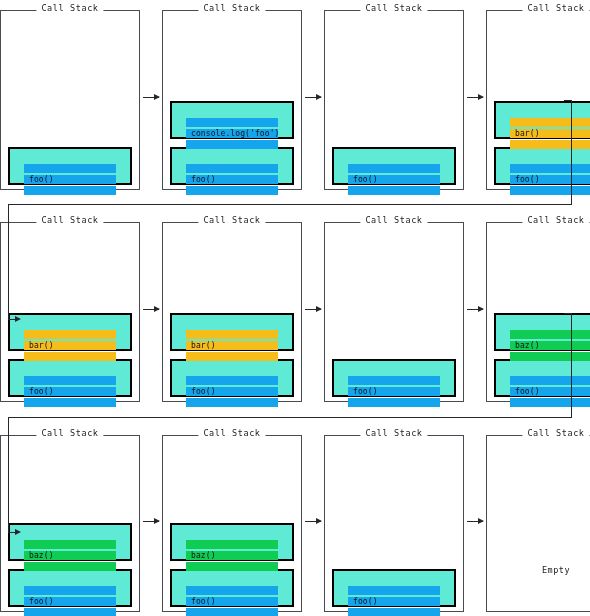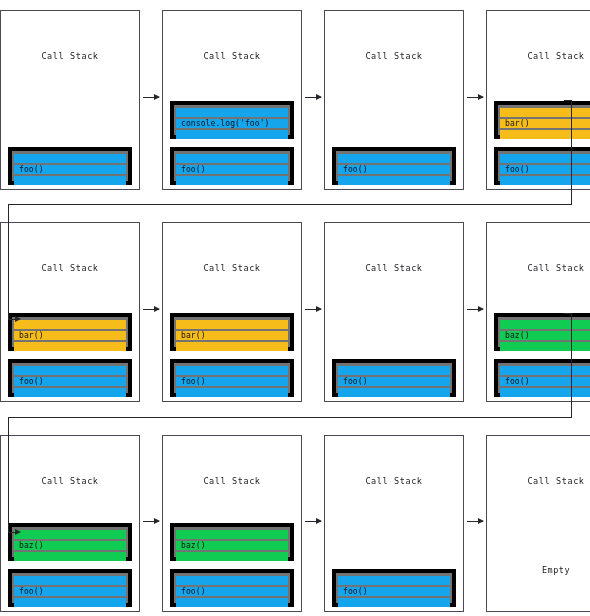--- a/index.html
+++ b/index.html
@@ -47,21 +47,20 @@
     top: -8px;
     left: 50%;
     transform: translateX(-50%);
     background: #ffffff;
     padding: 0 5px;
     font-size: 8.5px;
     letter-spacing: 0.6px;
     color: #1d1d22;
     white-space: nowrap;
     line-height: 11px;
-    margin-top: 48px;
   }
   .panel-body {
     position: absolute;
     left: 0; right: 0; bottom: 4px;
     padding: 0 7px;
     display: flex;
     flex-direction: column-reverse;
     gap: 8px;
   }
   .panel-empty {
@@ -69,23 +68,23 @@
     left: 0; right: 0; bottom: 36px;
     text-align: center;
     font-size: 8.5px;
     letter-spacing: 0.5px;
     color: #1d1d22;
   }
 
   
   .frame {
     position: relative;
-    border: 4px solid #000000;
-    background: #737373;
-    padding: 2px;
+    border: 2px solid #000000;
+    background: #5eead4;
+    padding: 14px;
     height: 38px;
   }
   .frame-fill {
     position: relative;
     width: 100%;
     height: 100%;
   }
   .frame-bar {
     position: absolute;
     left: 0; right: 0;

